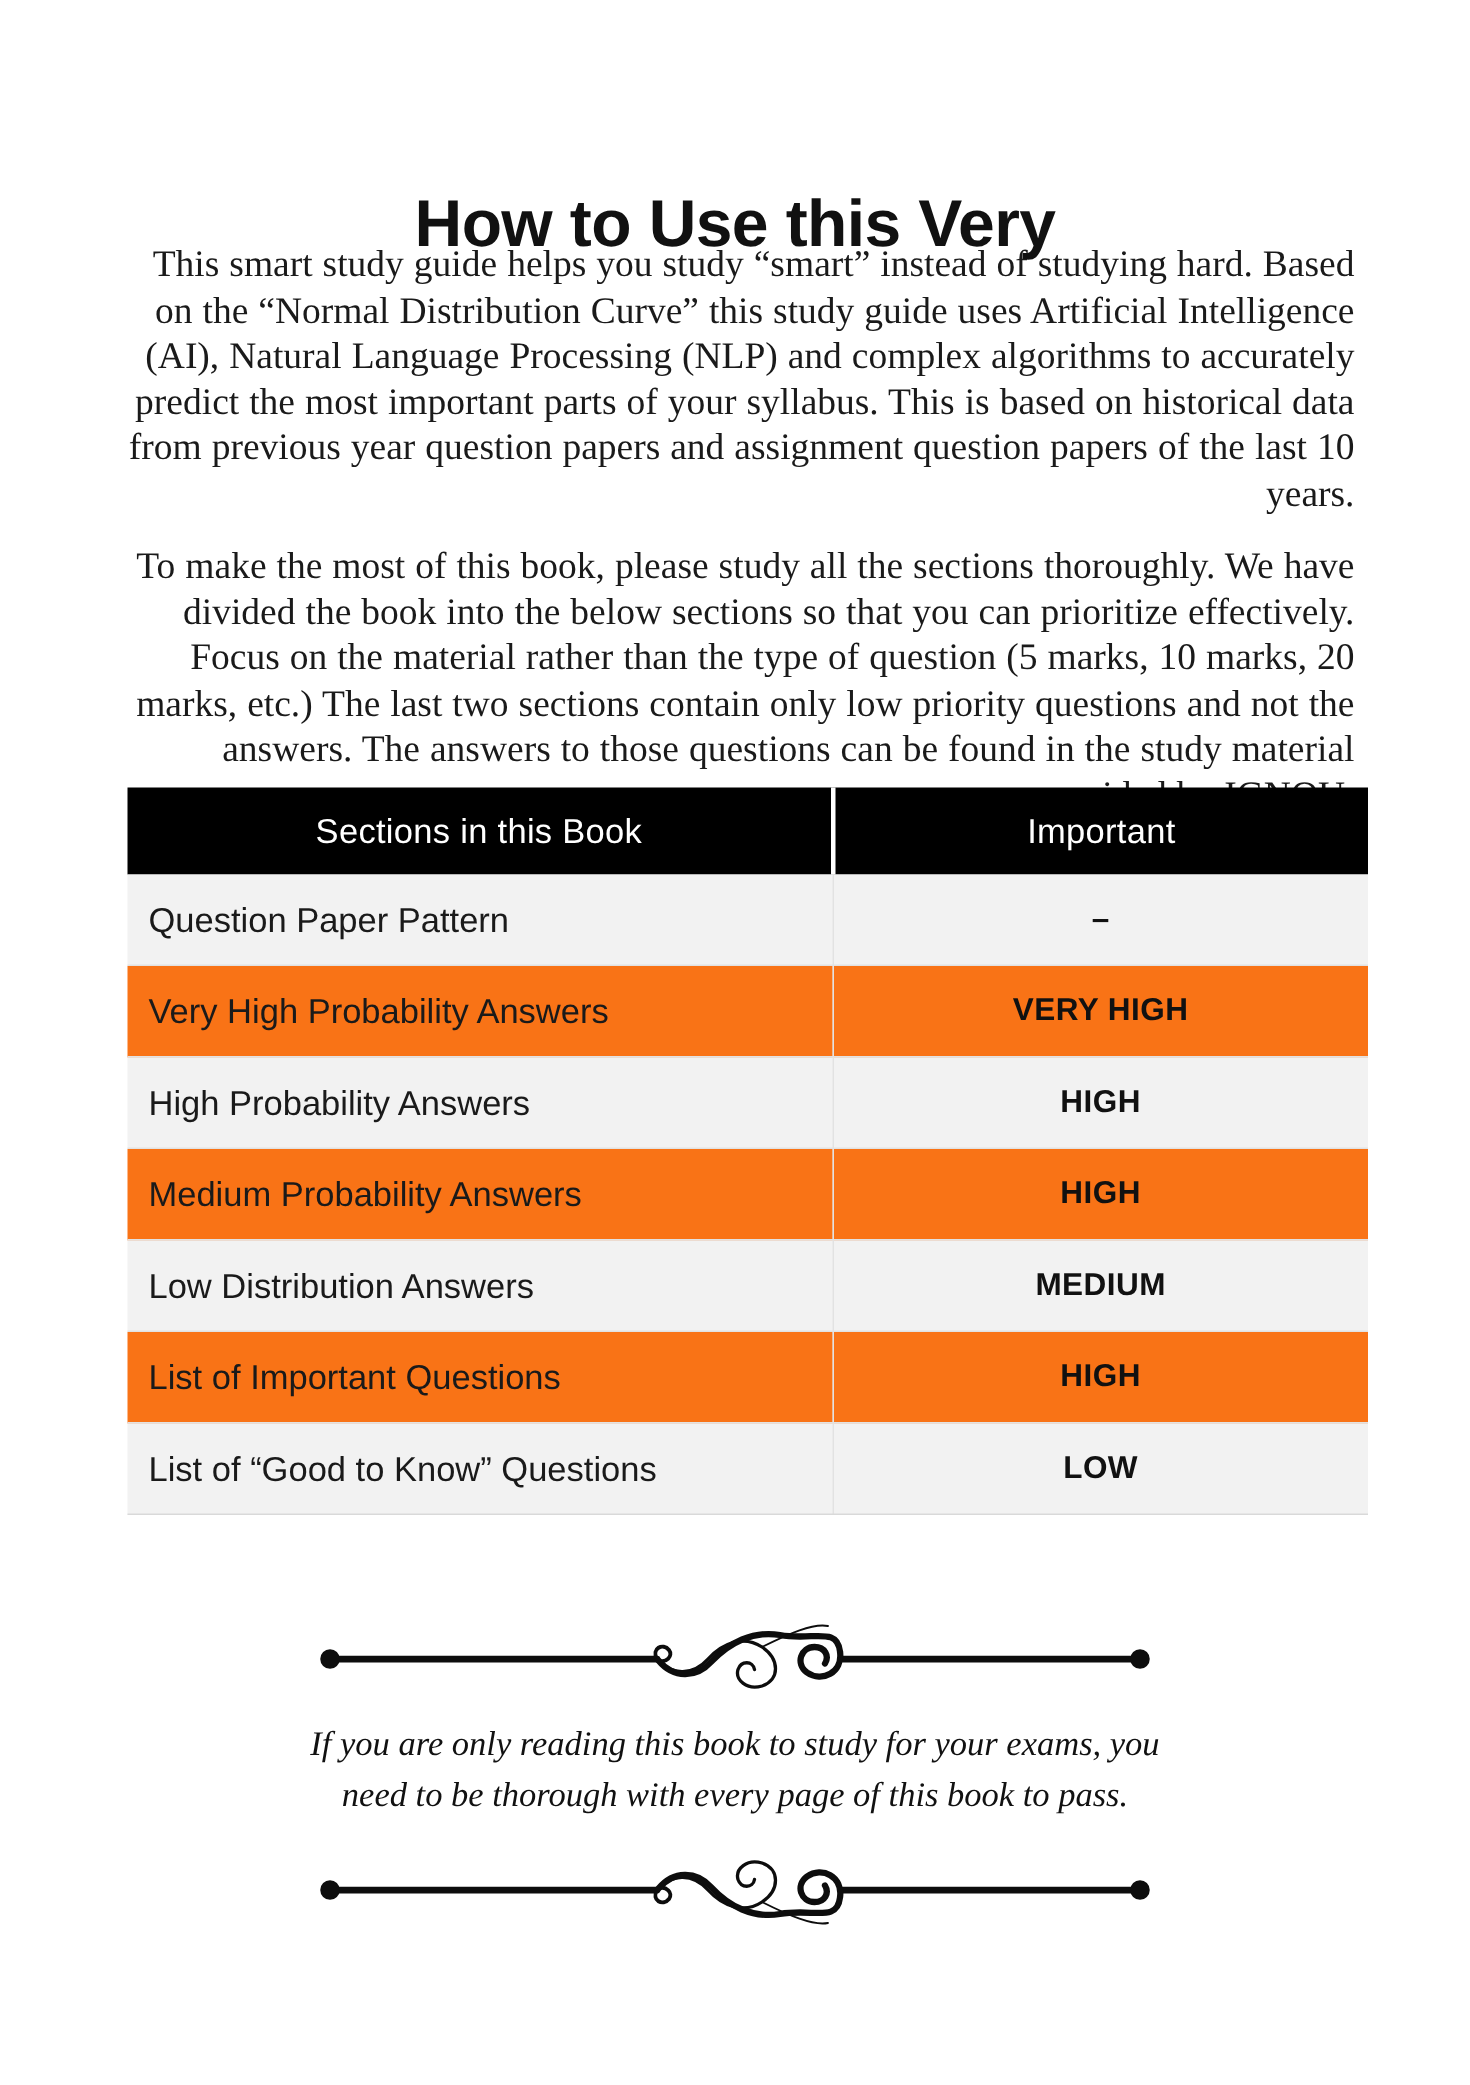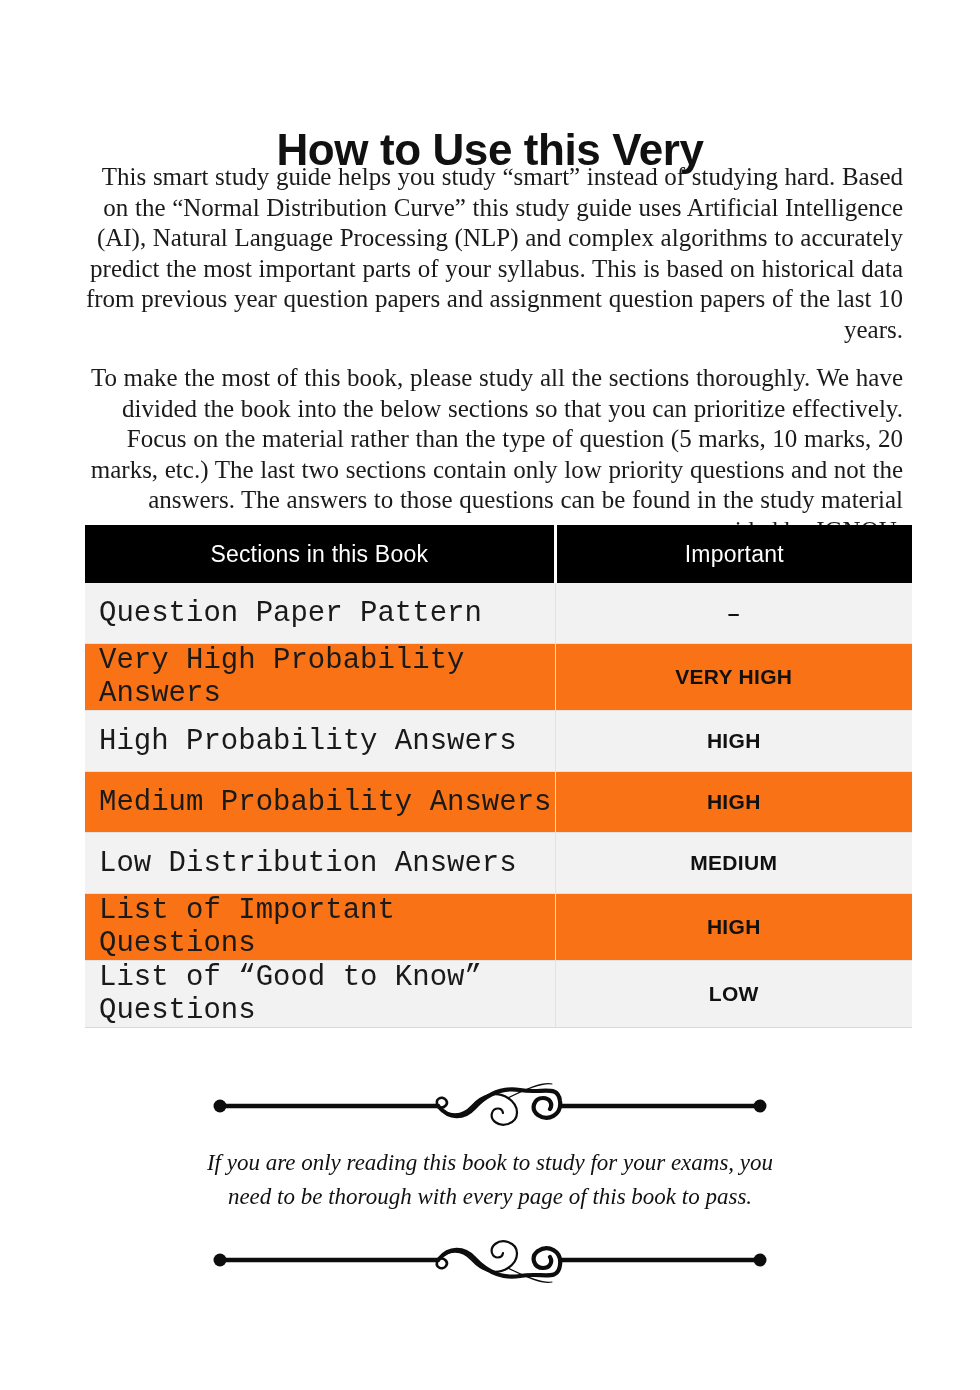--- a/index.html
+++ b/index.html
@@ -86,22 +86,22 @@
   .sections-table thead th.th-section {
     border-right: 3px solid #ffffff;
   }
 
   .sections-table tbody td {
     height: 60px;
     padding: 0 0 0 14px;
     vertical-align: middle;
     border-bottom: 1px solid #e2e2e2;
     border-right: 1px solid #e2e2e2;
-    font-family: Liberation Mono, monospace;
-    font-size: 29px;
+    font-family: Liberation Sans, sans-serif;
+    font-size: 23px;
     color: #1a1a1a;
   }
   .sections-table tbody td.td-importance {
     border-right: none;
     padding: 0 10px;
     text-align: center;
     font-family: "Liberation Sans", sans-serif;
     font-weight: bold;
     font-size: 21px;
     letter-spacing: 0.3px;

